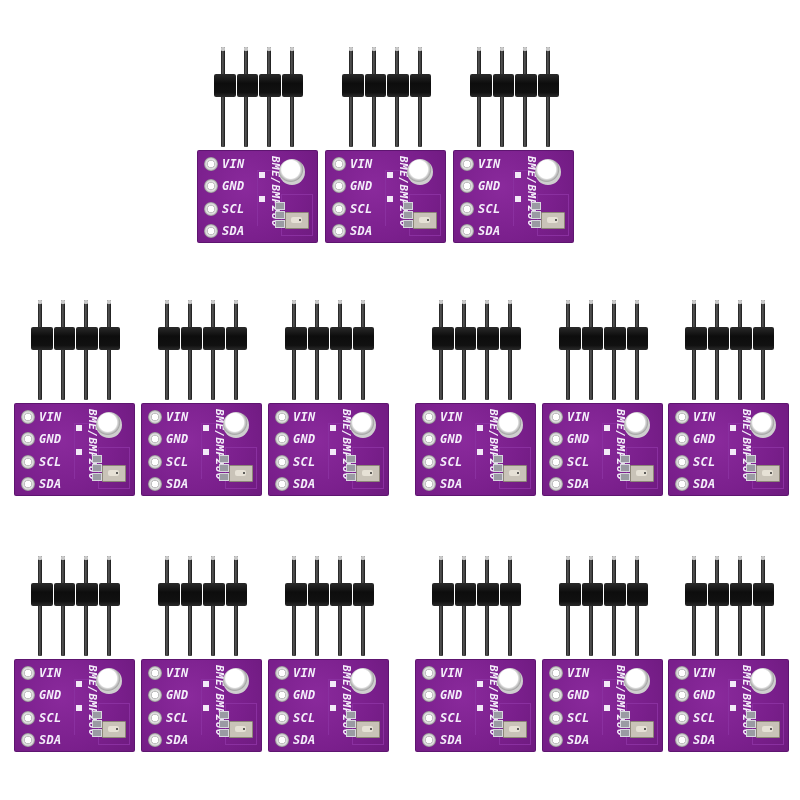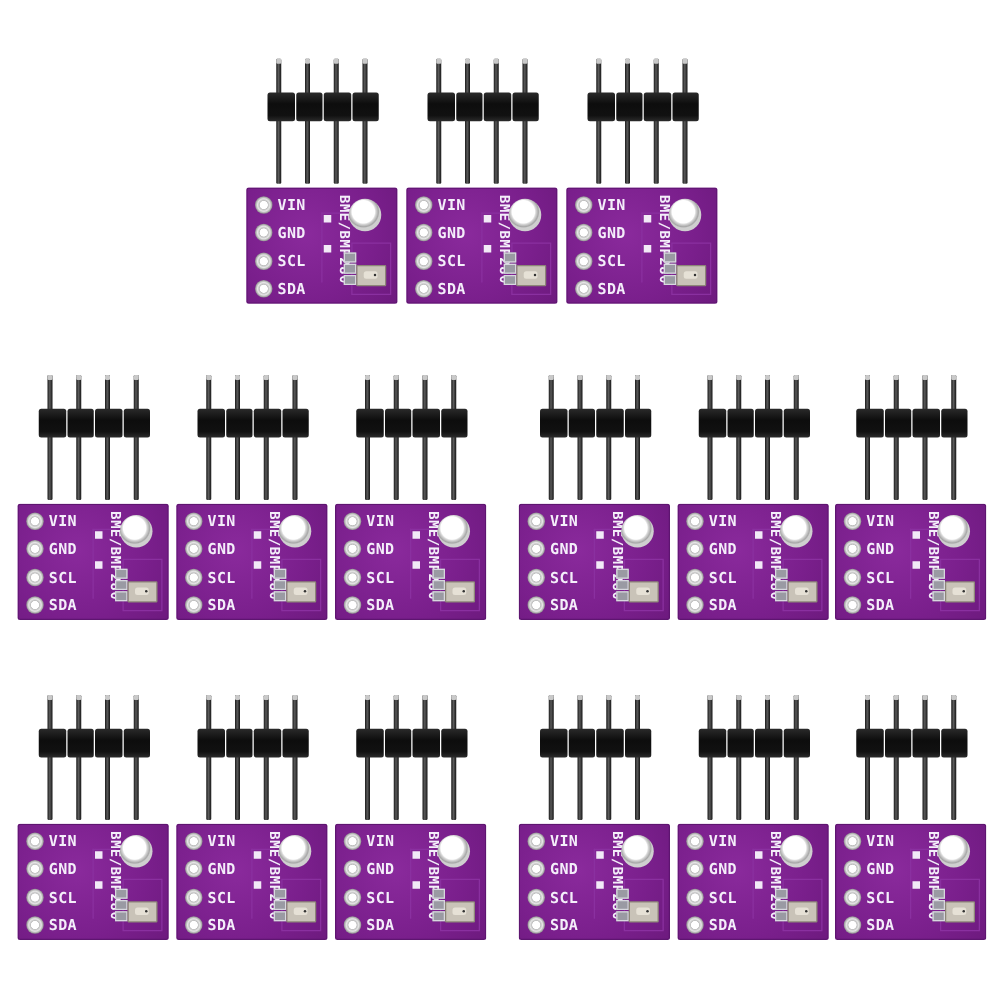--- a/index.html
+++ b/index.html
@@ -1,17 +1,17 @@
 <!DOCTYPE html>
 <html><head>
   <meta charset="utf-8">
   <style>
     html, body { margin: 0; padding: 0; background: #ffffff; }
     body { width: 800px; height: 800px; position: relative; overflow: hidden; font-family: "DejaVu Sans", sans-serif; }
-    .module { position: absolute; width: 121px; height: 200px; }
+    .module { position: absolute; width: 121px; height: 200px; font-style: italic; }
     .header { position: absolute; left: 17px; top: 0; width: 89px; height: 102px; }
     .pin { position: absolute; top: 0; width: 4px; height: 100px; background: linear-gradient(90deg,#1a1a1a,#5a5a5a 45%,#141414); border-radius: 1px; }
     .pin::before { content:""; position:absolute; left:0; top:0; width:4px; height:4px; background:#c9c9c9; border-radius:1px; }
     .block { position: absolute; top: 27px; left: 0; width: 89px; height: 23px; display:flex; gap:1px; }
     .seg { flex:1; background: linear-gradient(180deg,#2a2a2a,#0d0d0d 40%,#111 80%,#2b2b2b); border-radius:2px; }
     .pcb { position: absolute; left: 0; top: 103px; width: 121px; height: 93px; background: #7a1f8c; border-radius: 2px;
            background-image: radial-gradient(circle at 40% 40%, #8a2a9c 0%, #7a1f8c 60%, #6d1a7e 100%); box-shadow: inset 0 0 0 1px #5e1570; }
     .pad { position: absolute; left: 7px; width: 14px; height: 14px; border-radius: 50%; background: radial-gradient(circle,#ffffff 0 3px,#bfbfbf 3.5px,#e6e6e6 5px,#8d8d8d 7px); }
     .lbl { position: absolute; left: 25px; color: #f4eefa; font-size: 12px; font-weight: bold; letter-spacing: 0.3px; font-family: "DejaVu Sans Mono", monospace; }
     .vtext { position: absolute; left: 72px; top: 6px; writing-mode: vertical-rl; color: #f4eefa; font-size: 11px; font-weight: bold; font-family: "DejaVu Sans Mono", monospace; letter-spacing: 0.5px; }

